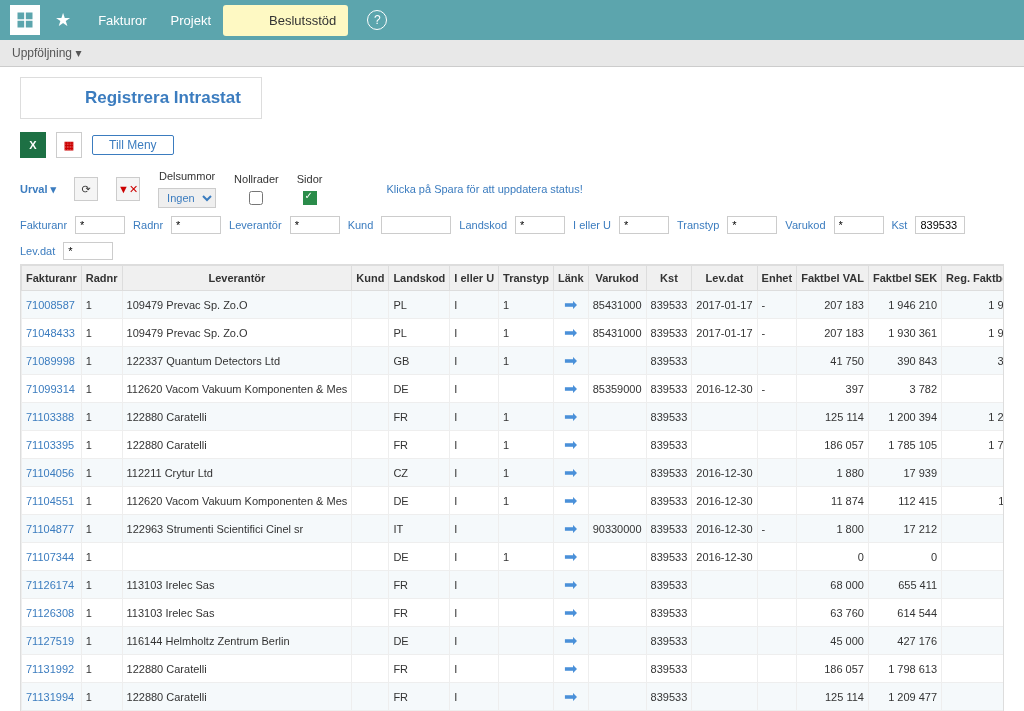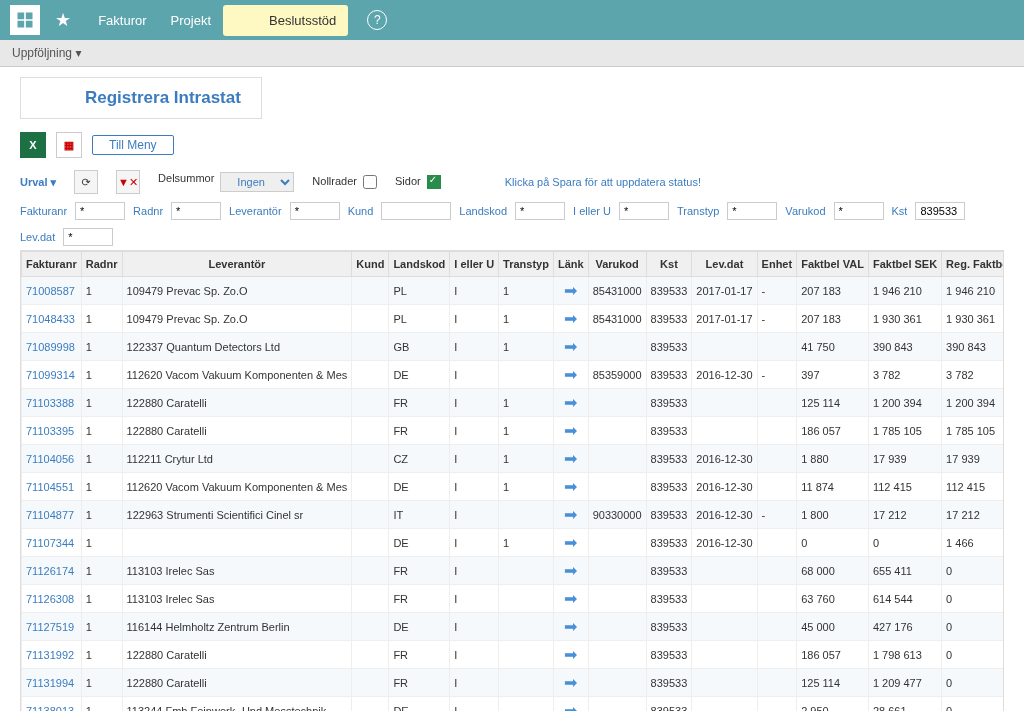--- a/index.html
+++ b/index.html
@@ -18,36 +18,36 @@
 .page-title-text { color: #3b7cbf; font-size: 17px; font-weight: bold; margin-left: 44px; }
 .toolbar { display: flex; align-items: center; padding: 8px 20px; gap: 10px; flex-wrap:wrap; }
 .icon-btn { width: 26px; height: 26px; border: 1px solid #ccc; display: flex; align-items:center; justify-content:center; cursor: pointer; font-size:11px; font-weight:bold;}
 .icon-excel { background:#1d7044; color:#fff; border:none;}
 .icon-pdf { background:#fff; color:#c00; }
 .menu-btn { padding: 2px 16px; border: 1px solid #3b7cbf; color: #3b7cbf; background:#fff; cursor: pointer; font-size:12px; border-radius:2px;}
 .options-row { display: flex; align-items: center; padding: 4px 20px; gap: 18px; flex-wrap:wrap; font-size:11px;}
 .urval { color:#3b7cbf; font-weight:bold; cursor:pointer;}
 .refresh-btn { width:24px;height:24px; border:1px solid #ccc; background:#f5f5f5; display:flex;align-items:center;justify-content:center;cursor:pointer;}
 .clear-btn { width:24px;height:24px; border:1px solid #ccc; background:#f5f5f5; display:flex;align-items:center;justify-content:center;cursor:pointer; color:#c00;}
-.opt-group { display:flex; align-items:flex-start; gap:6px; }
-.opt-select { border:1px solid #ccc; padding:2px 12px; font-size:11px; color:#3b7cbf;}
+.opt-group { display:flex; align-items:center; gap:6px;flex-direction:column; }
+.opt-select { border:1px solid #ccc; padding:2px 4px; font-size:11px; color:#3b7cbf;}
 .opt-check { width:14px; height:14px; }
 .opt-check.checked { background:#2a8c4a; border:none; position:relative;}
 .opt-check.checked::after { content:'✓'; color:#fff; font-size:10px; position:absolute; left:2px; top:-1px;}
 .status-msg { color:#3b7cbf; font-size:11px; margin-left:46px;}
 .filter-row { display: flex; align-items: center; padding: 4px 20px; gap: 8px; flex-wrap:wrap; font-size:11px; }
 .filter-label { color:#3b7cbf; }
 .filter-input { border:1px solid #ccc; padding:2px 4px; font-size:11px; }
 .table-wrap { margin: 0 20px; overflow-x:auto; border:1px solid #ddd;}
 table { border-collapse: collapse; width:100%; font-size:11px; }
 th { background:#f0f0f0; border:1px solid #ddd; padding:6px 4px; font-weight:bold; text-align:center; position:sticky; top:0; white-space:nowrap;}
 td { border:1px solid #eee; padding:4px 4px; white-space:nowrap; }
 tr.even { background:#f5f9fb; }
 .link-cell { color:#3b7cbf; cursor:pointer; }
-.num { }
+.num { text-align:right; }
 .arrow-icon { color:#4a90d9; font-size:16px; }
 </style>
 </head>
 <body>
 
 
 
 <div class="topbar">
   <div class="logo">
       <svg viewBox="0 0 24 24">

